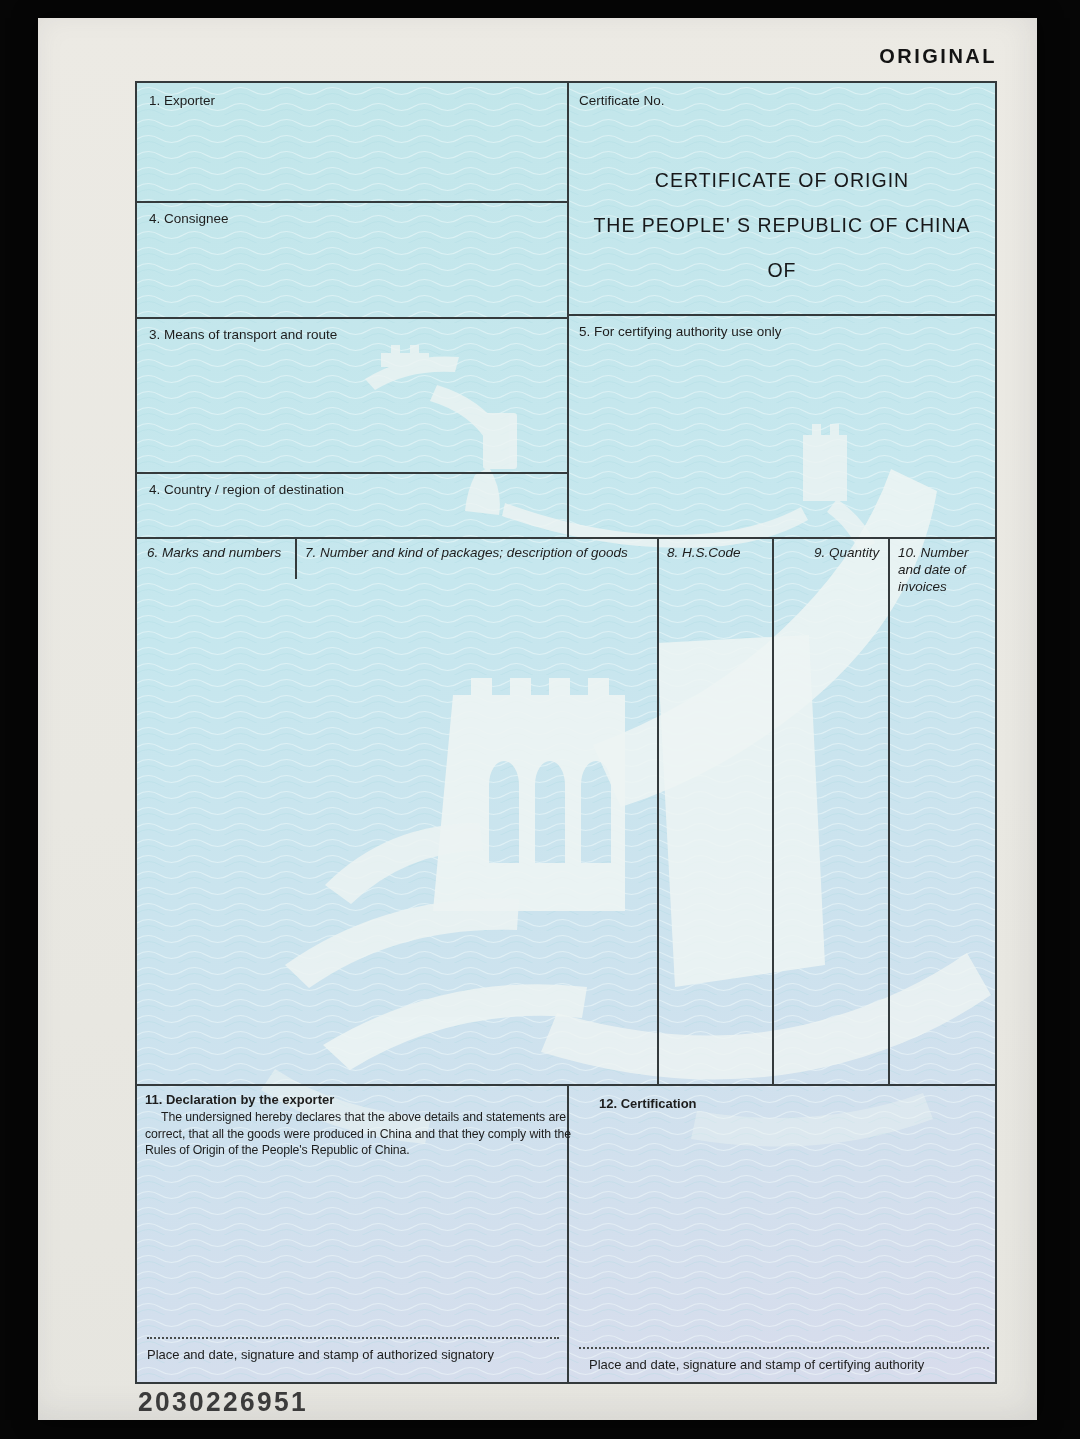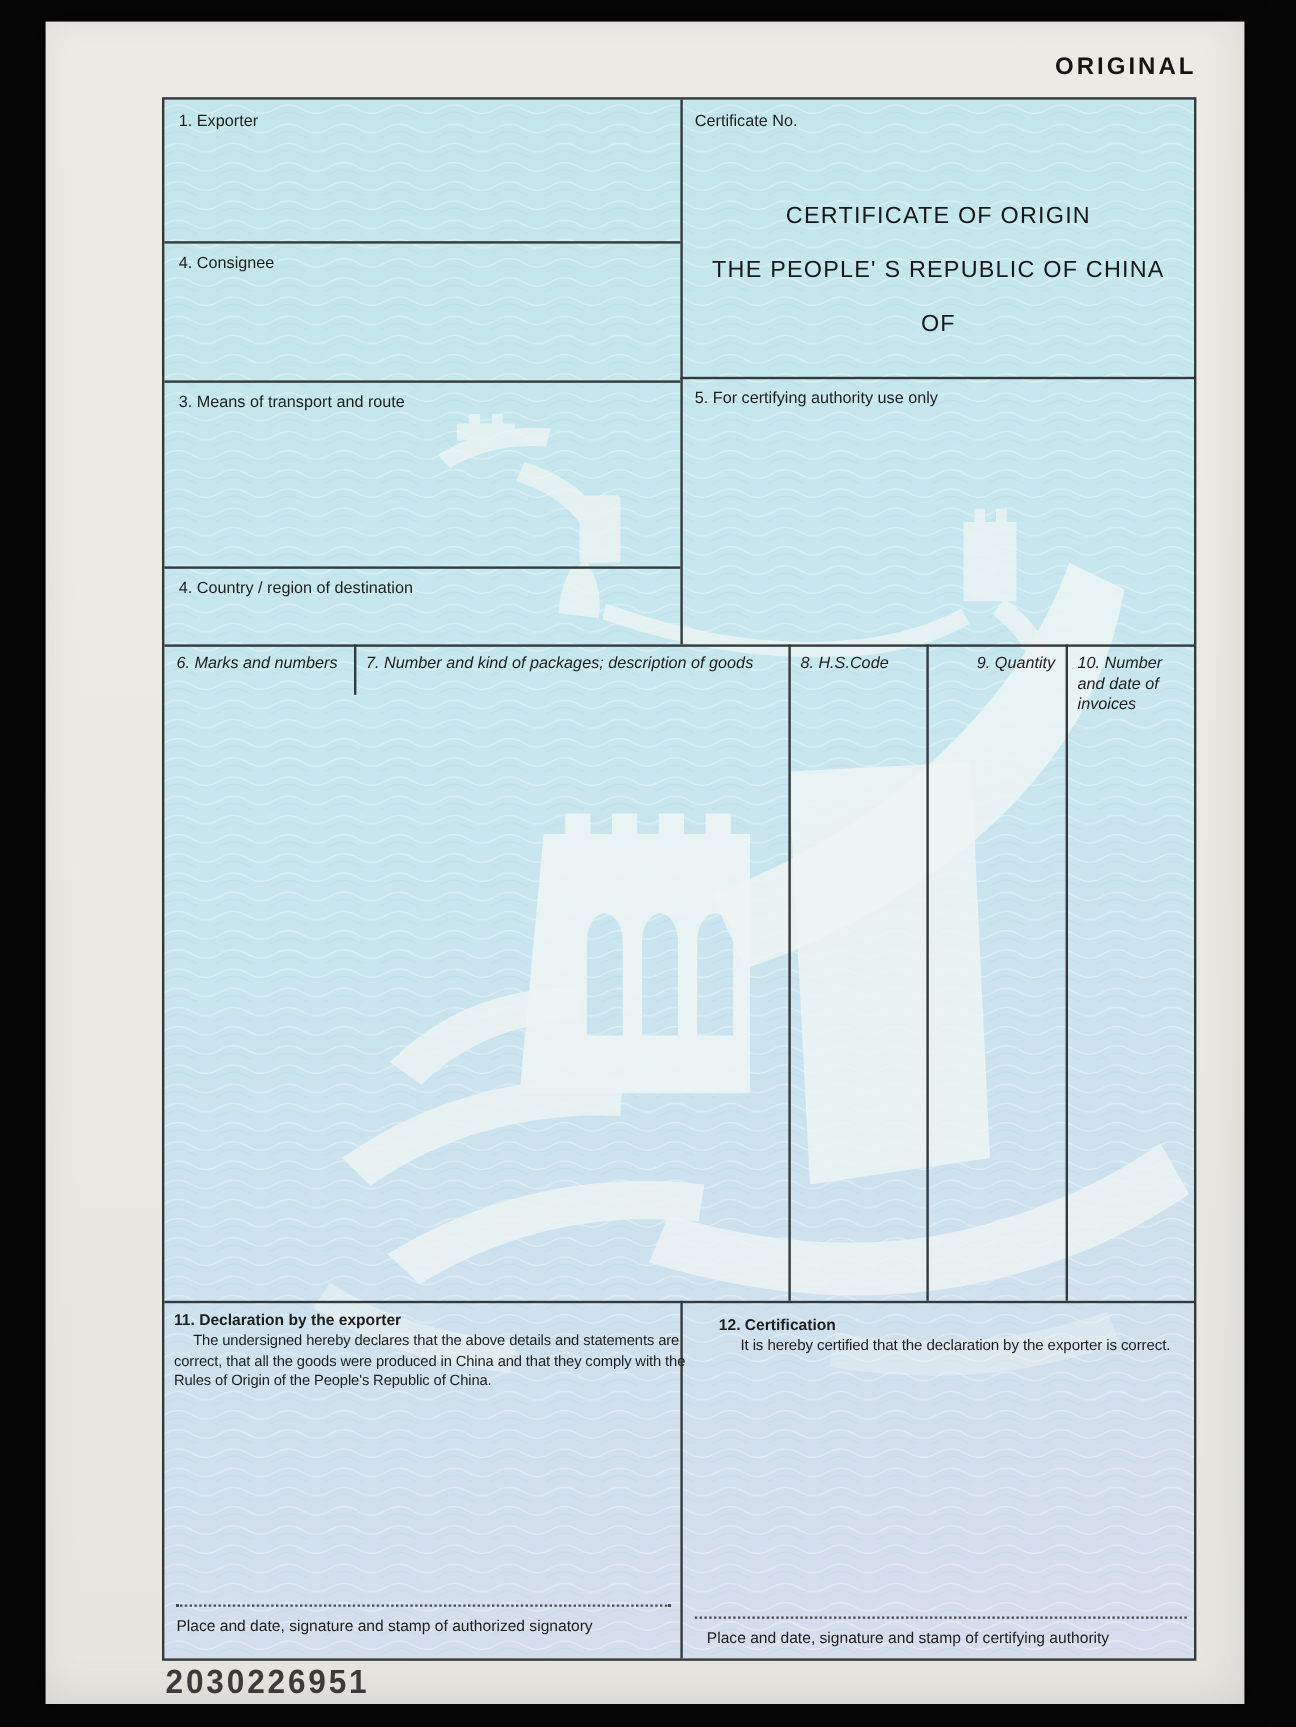--- a/index.html
+++ b/index.html
@@ -151,21 +151,20 @@
 
     <div class="decl" style="left:8px;top:1008px;width:428px;">
       <div class="head">11. Declaration by the exporter</div>
       <p>The undersigned hereby declares that the above details and statements are correct, that all the goods were produced in China and that they comply with the Rules of Origin of the People's Republic of China.</p>
     </div>
     <div class="dotline" style="left:10px;top:1254px;width:412px;"></div>
     <div class="sig-caption" style="left:10px;top:1264px;">Place and date, signature and stamp of authorized signatory</div>
 
     <div class="decl" style="left:462px;top:1012px;width:414px;">
       <div class="head">12. Certification</div>
-      <p style="font-size:12.6px;text-indent:18px;">It is hereby certified that the declaration by the exporter is correct.</p>
     </div>
     <div class="dotline" style="left:442px;top:1264px;width:410px;"></div>
     <div class="sig-caption" style="left:452px;top:1274px;">Place and date, signature and stamp of certifying authority</div>
 
   </div>
 
   <div class="serial">2030226951</div>
 </div>
 
 </body></html>

